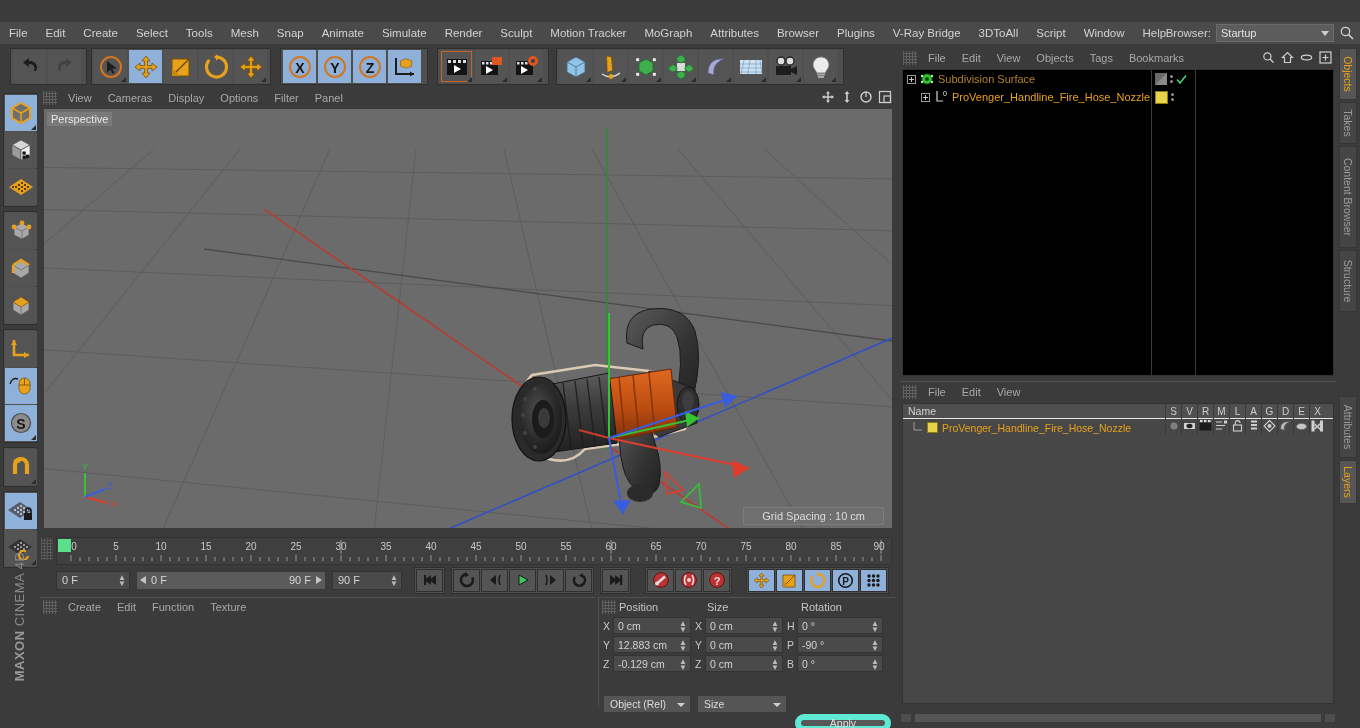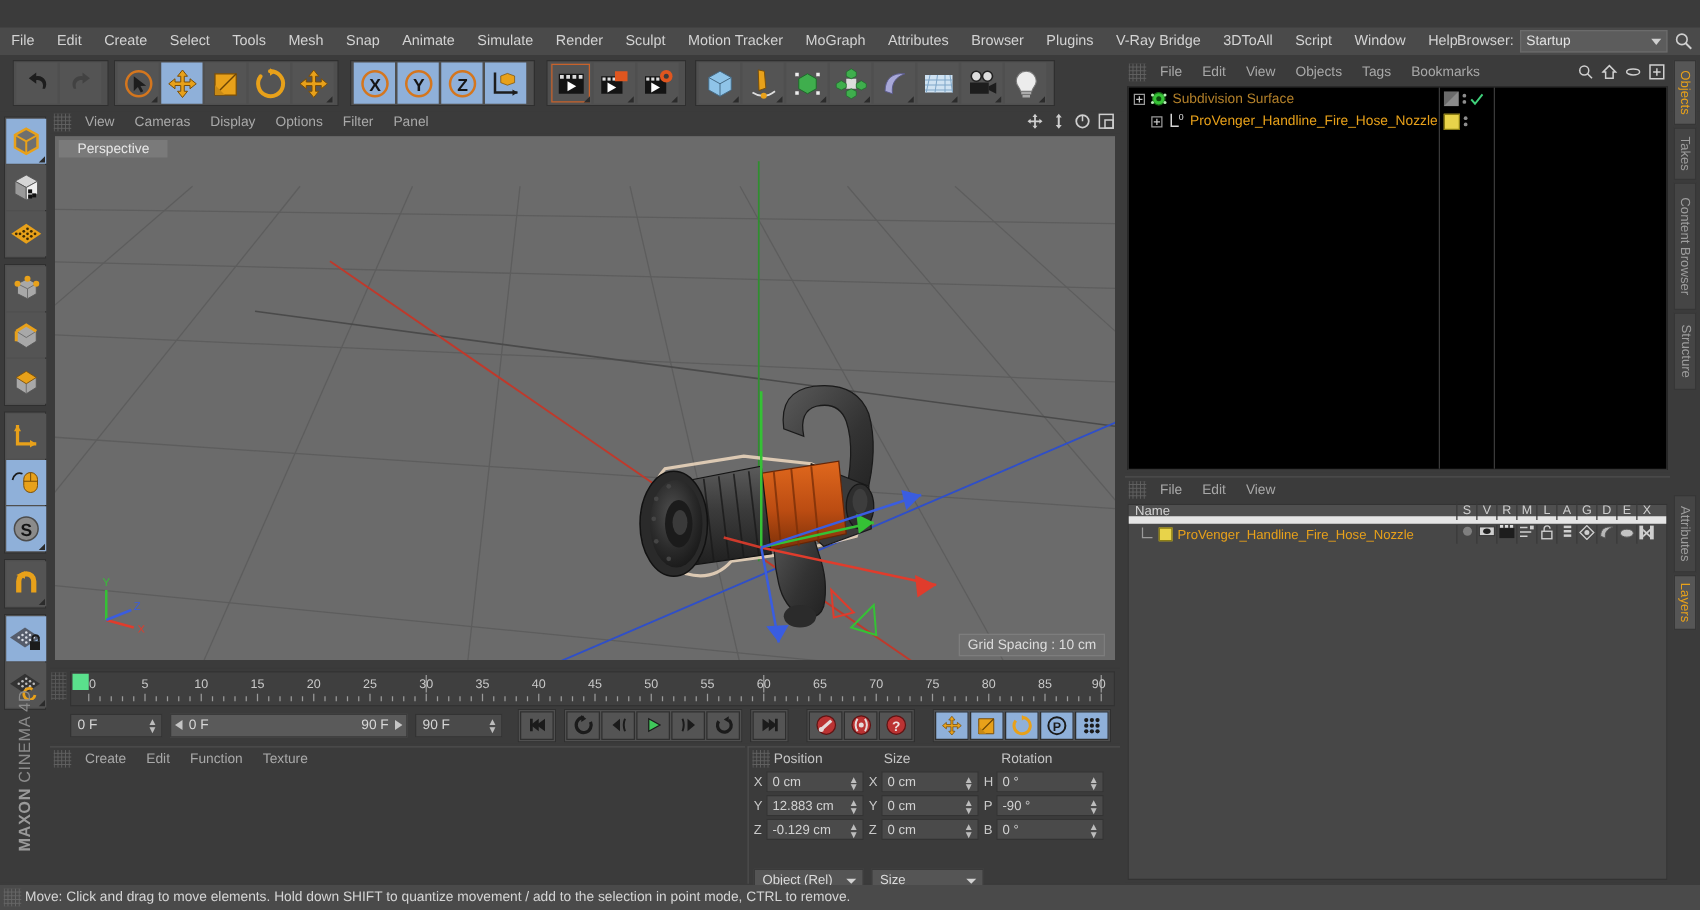--- a/index.html
+++ b/index.html
@@ -82,26 +82,26 @@
       repeating-linear-gradient(90deg,#7a7a7a 0 1px, transparent 1px 3px);
     background-size:3px 3px; opacity:.6;}
   .vp-menu .mi{ padding:0 8px; color:#a9a9a9; font-size:11px; line-height:18px;}
   .vp-icons{ position:absolute; right:4px; top:1px; display:flex; gap:5px; align-items:center; }
   .vp-canvas{
     position:absolute; left:4px; top:20px; width:848px; height:422px;
     background:#6b6b6b; overflow:hidden;
   }
   .persp-lbl{
     position:absolute; left:3px; top:3px; background:#7a7a7a; color:#e8e8e8;
-    font-size:11px; padding:1px 15px; z-index:5;
+    font-size:11px; padding:1px 4px; z-index:5;
   }
   .grid-svg{ position:absolute; left:0; top:0; }
   .gridspacing{
     position:absolute; right:8px; bottom:6px; background:#6f6f6f; color:#dcdcdc;
-    font-size:11px; padding:2px 6px; z-index:5; border:1px solid #7d7d7d;
+    font-size:11px; padding:2px 18px; z-index:5; border:1px solid #7d7d7d;
   }
   .axis-mini{ position:absolute; left:25px; bottom:22px; z-index:5; }
 
   
   .timeline{ position:absolute; left:40px; top:535px; width:856px; height:60px; background:#3b3b3b;}
   .tl-ruler{ position:absolute; left:16px; top:2px; width:836px; height:28px; background:#3f3f3f; border:1px solid #323232;}
   .tl-grip{ position:absolute; left:1px; top:3px; width:12px; height:22px;
     background-image:repeating-linear-gradient(0deg,#6e6e6e 0 1px, transparent 1px 3px),repeating-linear-gradient(90deg,#6e6e6e 0 1px, transparent 1px 3px);
     background-size:3px 3px; opacity:.6;}
   .tl-row2{ position:absolute; left:16px; top:33px; height:24px; display:flex; align-items:center; gap:6px;}
@@ -162,21 +162,21 @@
   .plusbox:after{content:"";position:absolute;left:3px;top:1px;width:1px;height:5px;background:#c8c8c8;}
   .om-tagcol{ position:absolute; left:252px; top:0; width:40px; height:18px; display:flex; align-items:center; gap:3px;}
   .om-divider{ position:absolute; left:248px; top:0; bottom:0; width:1px; background:#3a3a3a;}
   .om-divider2{ position:absolute; left:292px; top:0; bottom:0; width:1px; background:#3a3a3a;}
 
   
   .attrmgr{ position:absolute; left:900px; top:381px; width:436px; height:325px; background:#3b3b3b; border-top:1px solid #4f4f4f;}
   .am-menu{ height:20px; display:flex; align-items:center; }
   .am-menu .mi{ padding:0 8px; color:#a9a9a9; font-size:11px; line-height:20px; }
   .am-body{ position:absolute; left:2px; top:21px; right:2px; bottom:2px; background:#474747; border:1px solid #333; }
-  .am-head{ height:15px; background:#4f4f4f; border-bottom:6px solid #e5e5e5; display:flex; align-items:center; position:relative;}
+  .am-head{ height:15px; background:#4f4f4f; border-bottom:1px solid #e5e5e5; display:flex; align-items:center; position:relative;}
   .am-head .nm{ padding-left:5px; font-size:10.5px; color:#d4d4d4;}
   .colcell{ width:16px; text-align:center; font-size:10px; color:#cfcfcf; border-left:1px solid #3a3a3a; height:15px; line-height:15px;}
   .am-row{ height:17px; display:flex; align-items:center; }
 
   
   .vtabs{ position:absolute; left:1336px; top:48px; width:24px; height:658px; }
   .vtab{ width:18px; margin-left:3px; background:#454545; border:1px solid #363636; display:flex; align-items:center; justify-content:center; margin-bottom:2px;}
   .vtab span{ transform:rotate(90deg); white-space:nowrap; font-size:10.5px; color:#9d9d9d; }
   .vtab.active{ background:#565656; }
   .vtab.active span{ color:#e8a11a; }
@@ -1304,18 +1304,14 @@
       </div>
     <div style="height:82px;"></div>
     <div class="vtab" style="height:62px;">
         <span>Attributes</span>
       </div>
     <div class="vtab active" style="height:44px;">
         <span>Layers</span>
       </div>
   </div>
 
-  <div class="statusbar">
-    <div class="grip"></div>
-    <div class="txt">Move: Click and drag to move elements. Hold down SHIFT to quantize movement / add to the selection in point mode, CTRL to remove.</div>
-  </div>
 
 </div>
 
 </body></html>

